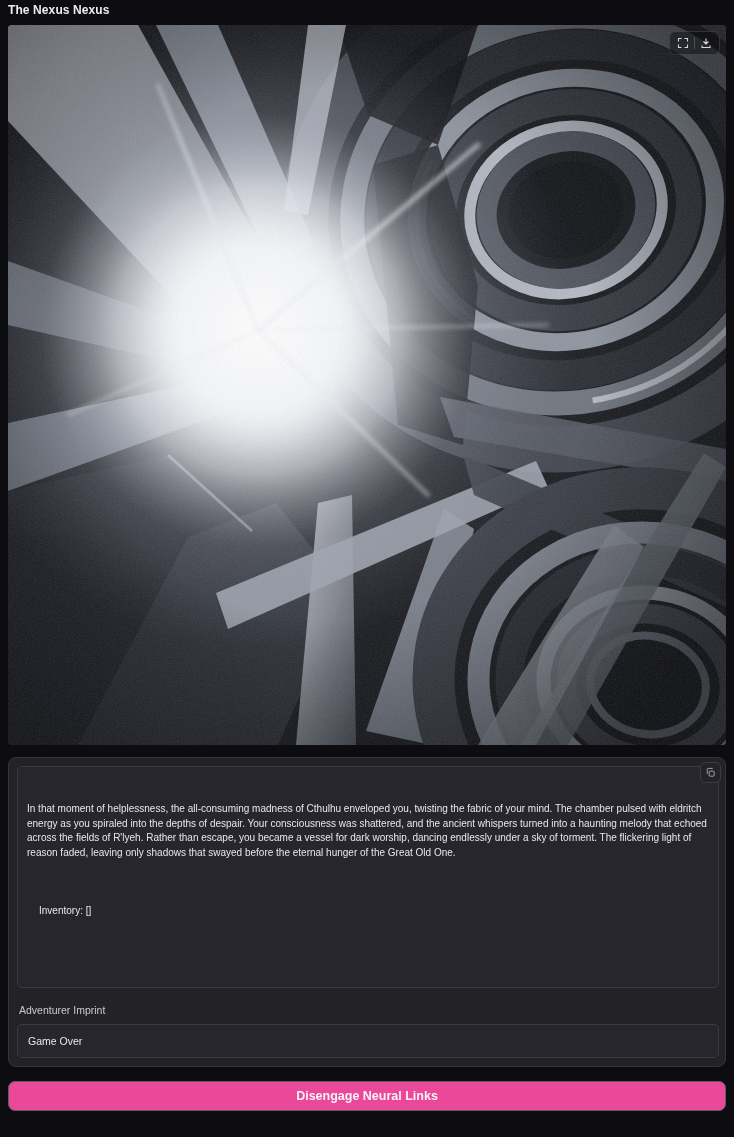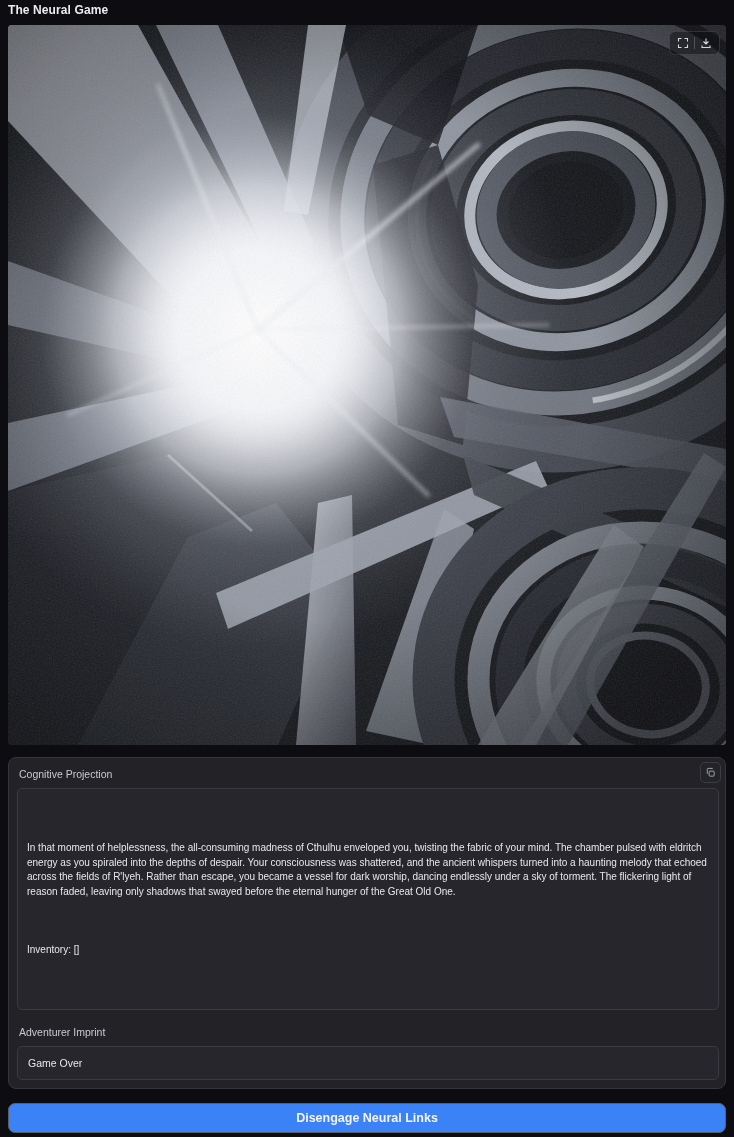--- a/index.html
+++ b/index.html
@@ -51,46 +51,46 @@
   }
   .copy-btn svg { width:11px; height:11px; stroke:#a6aab2; fill:none; stroke-width:2; }
   .field-label {
     display:block; font-size:10.5px; line-height:12px; color:#c9cad1;
     margin:2px 0 8px 2px; font-weight:400;
   }
   .field-2 .field-label { margin-top:16px; }
   .out-textarea {
     width:702px; height:222px; overflow:hidden;
     background:#26262c; border:1px solid #3a3b42; border-radius:5px;
-    padding:23px 9px; font-size:10px; line-height:14.5px; color:#e7e8eb;
+    padding:6px 9px; font-size:10px; line-height:14.5px; color:#e7e8eb;
     white-space:pre-wrap;
   }
-  .out-textarea .stat { margin-top:14.5px; }
+  .out-textarea .stat { margin-top:14.5px;margin-left:12px; }
   .text-input {
     width:702px; height:30px;
     background:#26262c; border:1px solid #3a3b42; border-radius:5px;
     display:flex; align-items:center; padding:16px 10px;
     font-size:10.5px; color:#e7e8eb;
   }
 
   
   .action-btn {
     margin-top:14px; width:718px; height:30px;
-    background:#3b82f6; border:1px solid #5e5e68; border-radius:7px;
+    background:#ec4899; border:1px solid #5e5e68; border-radius:7px;
     color:#f4f4f6; font-size:12.5px; font-weight:700;
     font-family:"Liberation Sans","DejaVu Sans",sans-serif;
     display:flex; align-items:center; justify-content:center; cursor:pointer;
   }
 </style>
 </head>
 <body>
 
 <div class="page">
 
-  <div class="app-title">The Neural Game</div>
+  <div class="app-title">The Nexus Nexus</div>
 
   <div class="image-block">
     <svg class="art" viewBox="0 0 718 720" preserveAspectRatio="xMidYMid slice" xmlns="http://www.w3.org/2000/svg">
       <defs>
         <radialGradient id="glow" gradientUnits="userSpaceOnUse" cx="250" cy="305" r="320">
           <stop offset="0" stop-color="#ffffff"></stop>
           <stop offset="0.25" stop-color="#f6f7fa"></stop>
           <stop offset="0.45" stop-color="#e1e4ec" stop-opacity="0.72"></stop>
           <stop offset="0.68" stop-color="#a0a5b2" stop-opacity="0.25"></stop>
           <stop offset="1" stop-color="#828794" stop-opacity="0"></stop>
@@ -197,21 +197,20 @@
 
   <div class="panel">
     <button class="copy-btn">
       <svg viewBox="0 0 24 24">
         <rect x="9" y="9" width="11" height="11" rx="2"></rect>
         <path d="M5 15V5a2 2 0 0 1 2-2h10"></path>
       </svg>
     </button>
 
     <div class="field">
-      <span class="field-label">Cognitive Projection</span>
       <div class="out-textarea">
         <div class="para">In that moment of helplessness, the all-consuming madness of Cthulhu enveloped you, twisting the fabric of your mind. The chamber pulsed with eldritch energy as you spiraled into the depths of despair. Your consciousness was shattered, and the ancient whispers turned into a haunting melody that echoed across the fields of R'lyeh. Rather than escape, you became a vessel for dark worship, dancing endlessly under a sky of torment. The flickering light of reason faded, leaving only shadows that swayed before the eternal hunger of the Great Old One.</div>
         <div class="stat">Inventory: []</div>
         
         
         
       </div>
     </div>
 
     <div class="field field-2">

